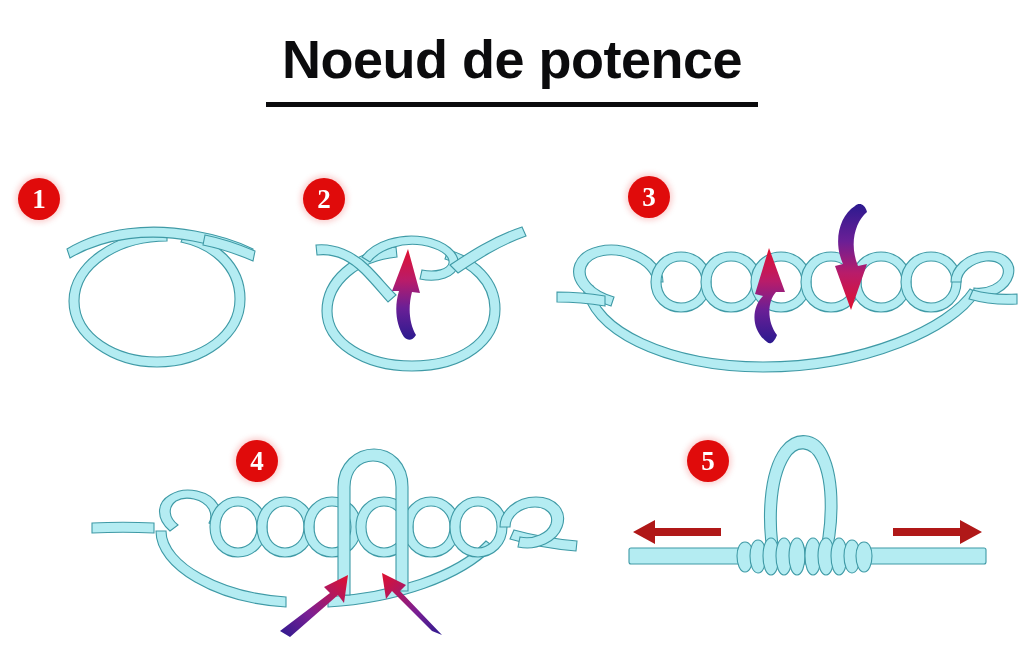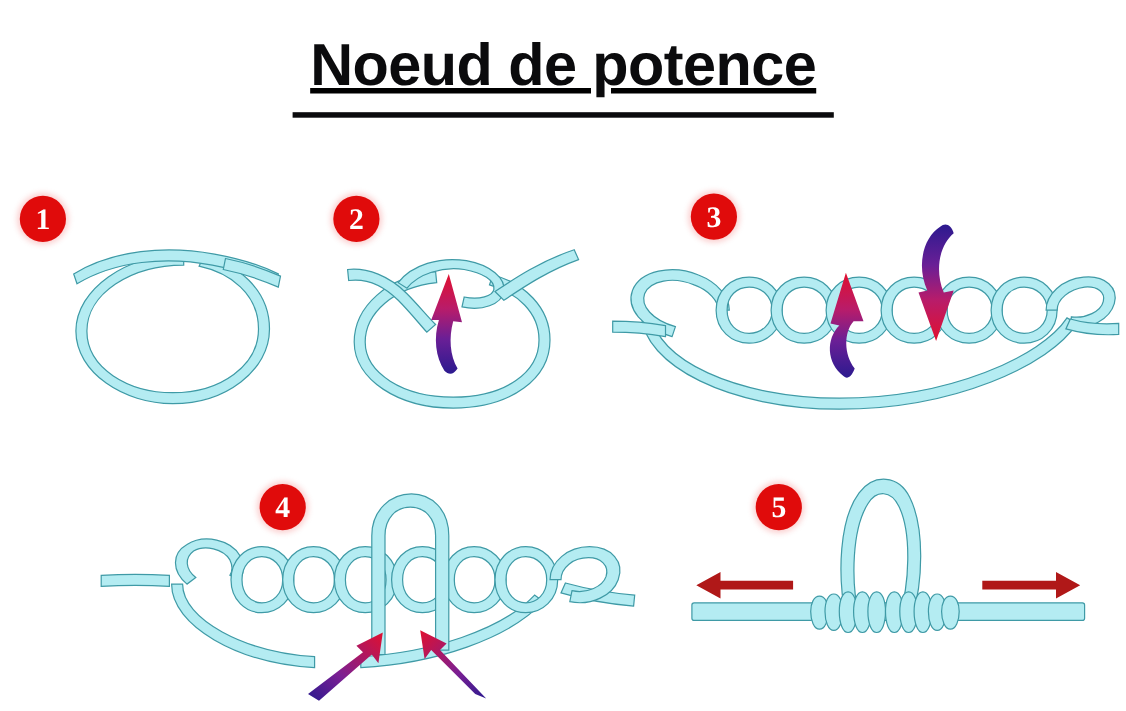--- a/index.html
+++ b/index.html
@@ -24,21 +24,20 @@
     background: #ffffff;
   }
 
   
   .title-block {
     position: absolute;
     left: 0;
     top: 28px;
     width: 1024px;
     text-align: center;
-    text-decoration: underline;
   }
   .title-text {
     font-family: "Liberation Sans", sans-serif;
     font-weight: bold;
     font-size: 54px;
     letter-spacing: -0.5px;
     color: #0b0b0d;
     line-height: 62px;
     display: block;
   }

